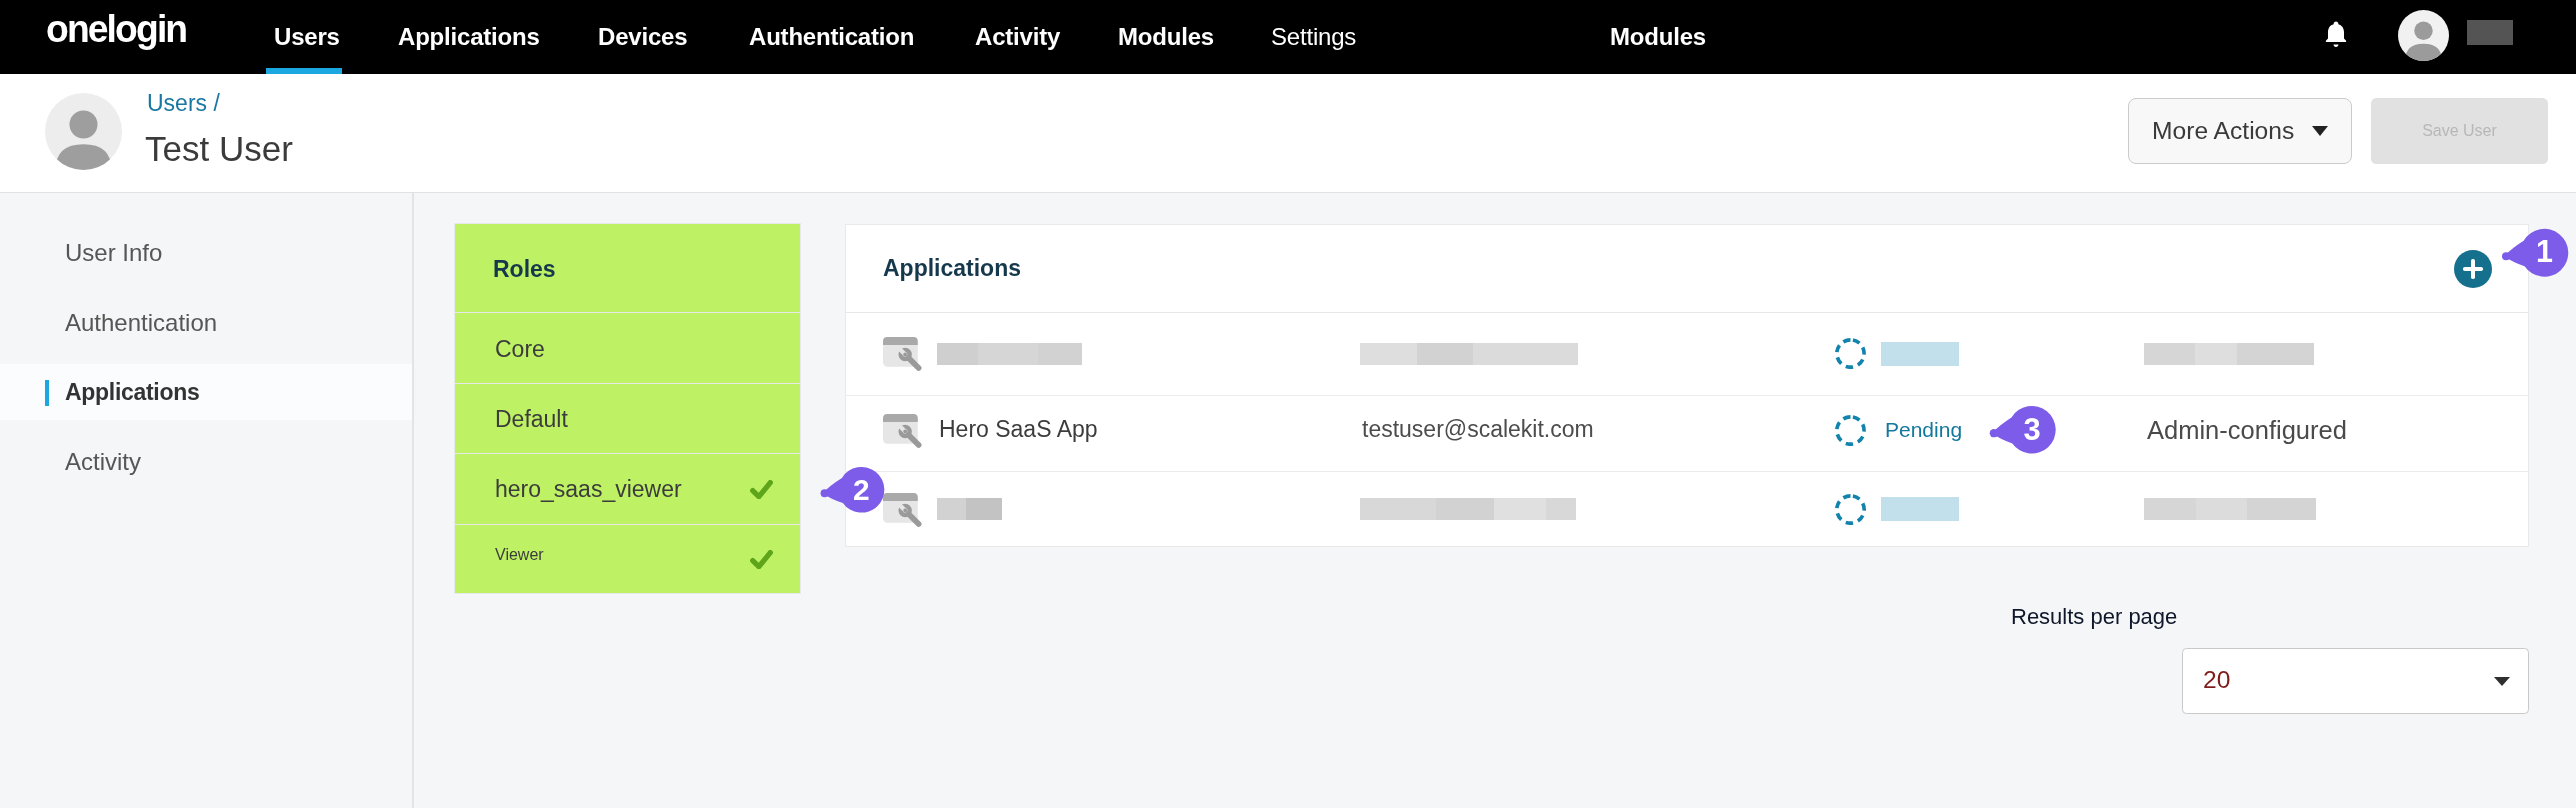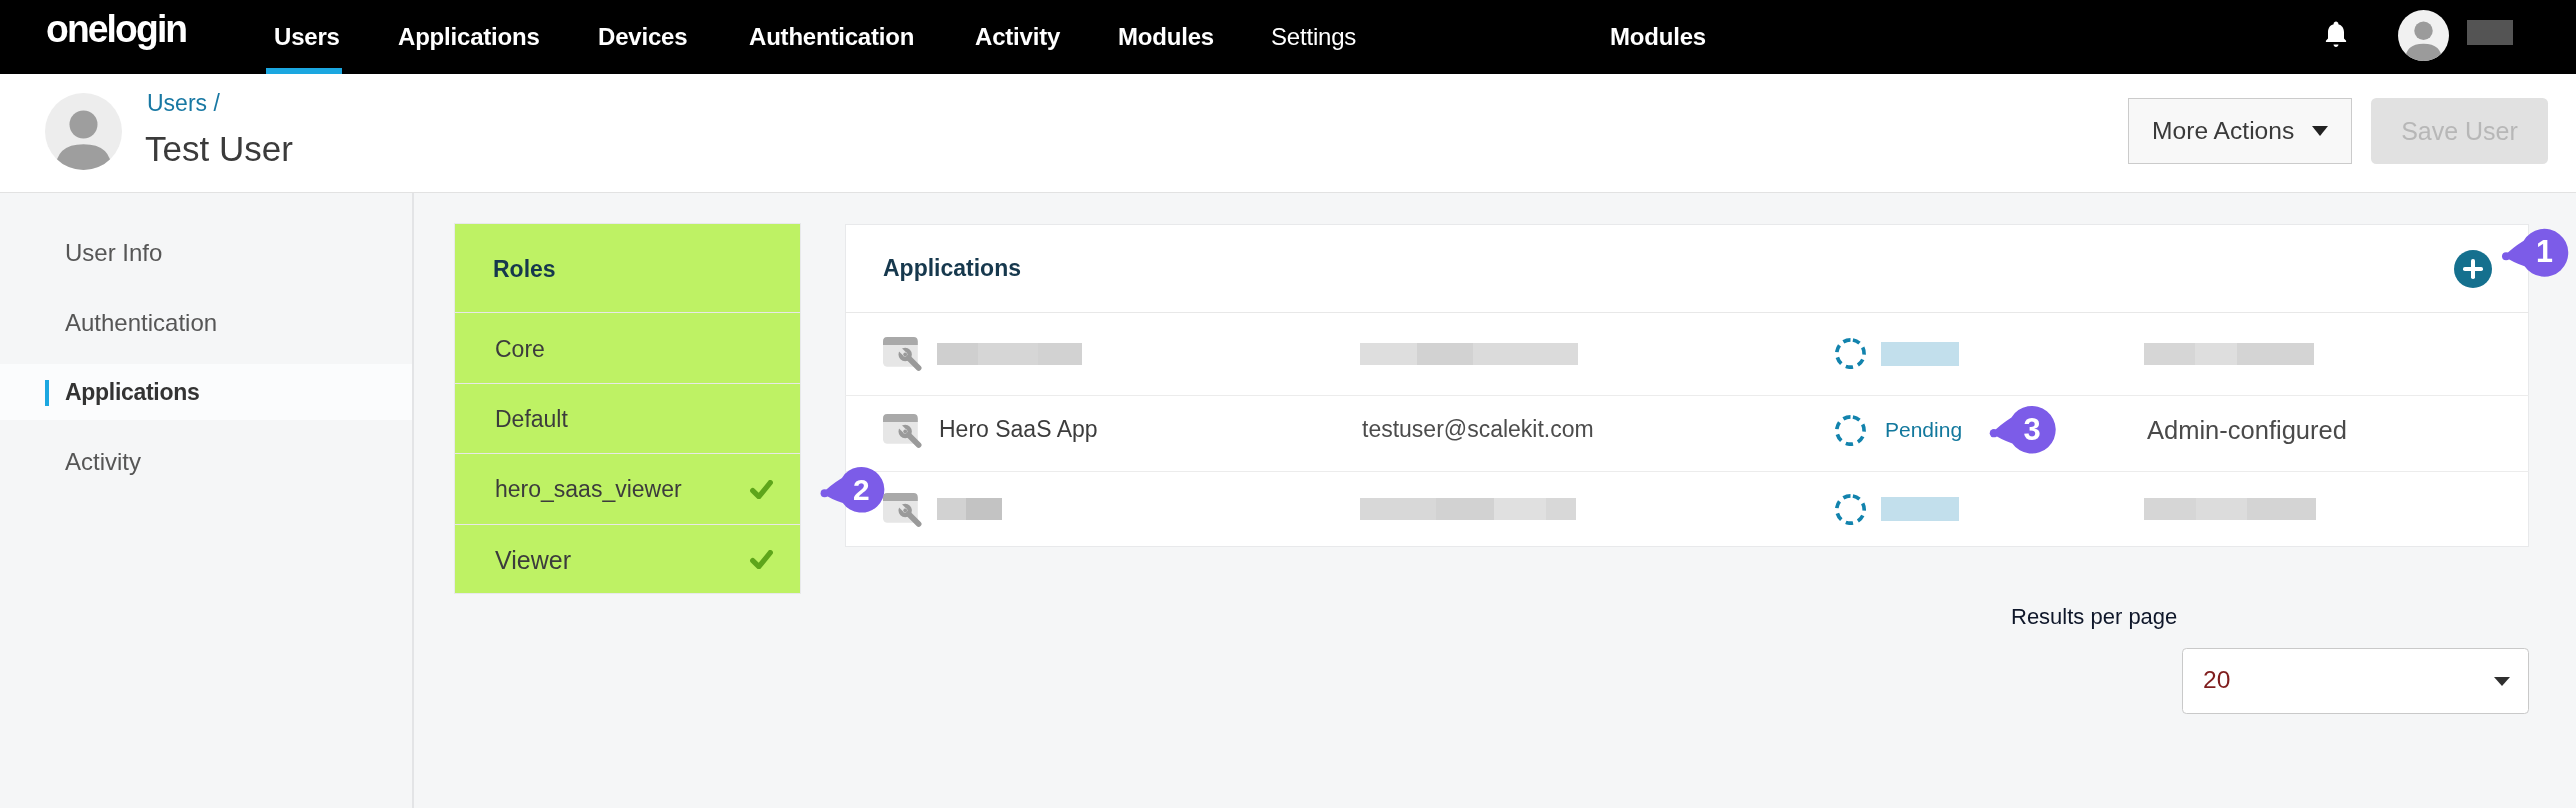--- a/index.html
+++ b/index.html
@@ -54,25 +54,25 @@
       </defs>
     <circle cx="44" cy="44" r="44" fill="#ededed"></circle>
     <g clip-path="url(#avc2)" fill="#9e9e9e">
       <circle cx="44" cy="36" r="16"></circle>
       <path d="M12 88 Q12 58.5 44 58.5 Q76 58.5 76 88 Z"></path>
     </g>
   </svg>
   <div class="abs" style="left:147px;top:90px;font-size:23px;color:#1878a3;">Users /</div>
   <div class="abs" style="left:145px;top:129px;font-size:35px;color:#3b3b3b;text-align:right;">Test User</div>
 
-  <div class="abs" style="left:2128px;top:98px;width:224px;height:66px;background:#f8f8f8;border:1.8px solid #cbcbcb;border-radius:0;display:flex;align-items:center;justify-content:center;">
+  <div class="abs" style="left:2128px;top:98px;width:224px;height:66px;background:#f8f8f8;border:1.8px solid #cbcbcb;border-radius:8px;display:flex;align-items:center;justify-content:center;">
     <span style="font-size:24.6px;color:#3a3a3a;">More Actions</span>
     <span style="display:inline-block;margin-left:17.6px;width:0;height:0;border-left:8.8px solid transparent;border-right:8.8px solid transparent;border-top:10.5px solid #222;"></span>
   </div>
-  <div class="abs" style="left:2371px;top:98px;width:177px;height:66px;background:#e1e1e1;border-radius:5.3px;display:flex;align-items:center;justify-content:center;font-size:25px;color:#b7b7b7;">Save User</div>
+  <div class="abs" style="left:2371px;top:98px;width:177px;height:66px;background:#e1e1e1;border-radius:5.3px;display:flex;align-items:center;justify-content:center;font-size:16px;color:#b7b7b7;">Save User</div>
 
   <div class="abs" style="left:0;top:364px;width:412px;height:56px;background:#fbfcfd;"></div>
   <div class="abs" style="left:412px;top:193px;width:1.8px;height:615px;background:#e3e4e6;"></div>
   <div class="abs" style="left:65px;top:239px;font-size:24px;color:#565656;">User Info</div>
   <div class="abs" style="left:65px;top:309px;font-size:24px;color:#565656;">Authentication</div>
   <div class="abs" style="left:65px;top:379px;font-size:23px;color:#333;font-weight:700;letter-spacing:-0.3px;">Applications</div>
   <div class="abs" style="left:45px;top:380px;width:4.4px;height:26px;background:#1ba7e0;"></div>
   <div class="abs" style="left:65px;top:448px;font-size:24px;color:#565656;">Activity</div>
 
   <div class="abs" style="left:454px;top:223px;width:347px;height:371px;background:#bef264;border:0.9px solid #e8e9eb;">
@@ -80,21 +80,21 @@
     <div class="abs" style="left:0;top:88px;width:345px;height:0.9px;background:#e8e8e8;"></div>
     <div class="abs" style="left:40px;top:112px;font-size:23px;color:#3c3c3c;">Core</div>
     <div class="abs" style="left:0;top:159px;width:345px;height:0.9px;background:#e8e8e8;"></div>
     <div class="abs" style="left:40px;top:182px;font-size:23px;color:#3c3c3c;">Default</div>
     <div class="abs" style="left:0;top:229px;width:345px;height:0.9px;background:#e8e8e8;"></div>
     <div class="abs" style="left:40px;top:252px;font-size:23px;color:#3c3c3c;">hero_saas_viewer</div>
     <svg class="abs" style="left:295px;top:256px;" width="23" height="19.3" viewBox="0 0 26 22">
         <path d="M3 12 L10 19 L23 3" stroke="#5ea51b" stroke-width="6" fill="none" stroke-linecap="round" stroke-linejoin="round"></path>
       </svg>
     <div class="abs" style="left:0;top:300px;width:345px;height:0.9px;background:#e8e8e8;"></div>
-    <div class="abs" style="left:40px;top:322px;font-size:25px;color:#3c3c3c;">Viewer</div>
+    <div class="abs" style="left:40px;top:322px;font-size:16px;color:#3c3c3c;">Viewer</div>
     <svg class="abs" style="left:295px;top:326px;" width="23" height="19.3" viewBox="0 0 26 22">
         <path d="M3 12 L10 19 L23 3" stroke="#5ea51b" stroke-width="6" fill="none" stroke-linecap="round" stroke-linejoin="round"></path>
       </svg>
   </div>
 
   <svg class="abs" style="left:819px;top:464px;z-index:6;" width="67" height="51" viewBox="0 0 76 58">
     <circle cx="6.3" cy="33.2" r="4.6" fill="#7c5ce8"></circle>
     <path fill="#7c5ce8" d="M4,33.2 Q12,24.5 26,15.8 A26,26 0 1 1 27,44.3 Q13,39.8 4,33.2 Z"></path>
     <text x="48" y="41" font-size="34" font-weight="700" fill="#fff" text-anchor="middle" font-family="Liberation Sans, sans-serif">2</text>
   </svg>

